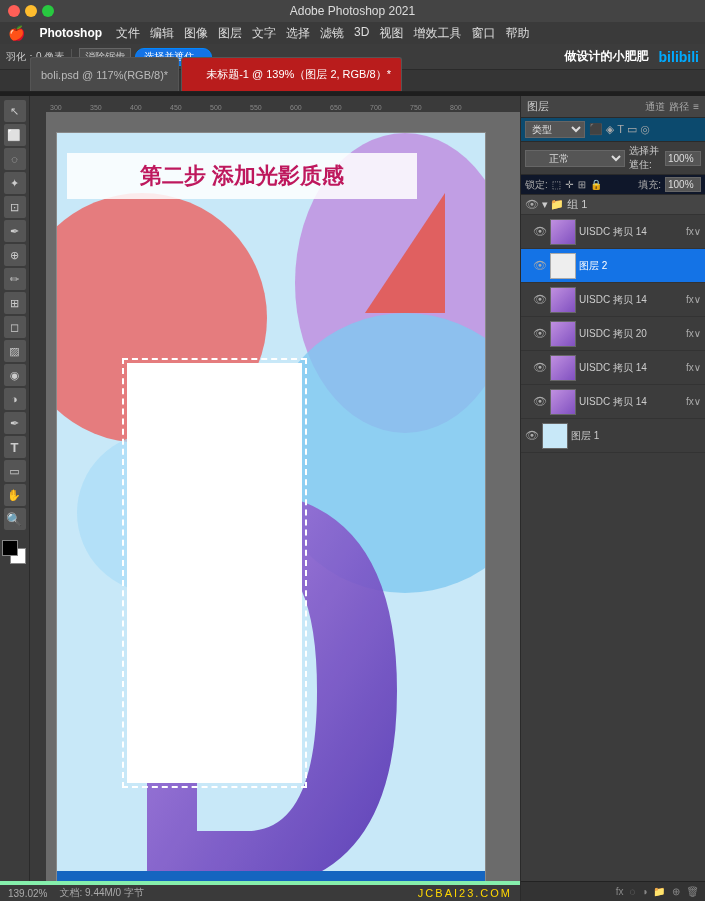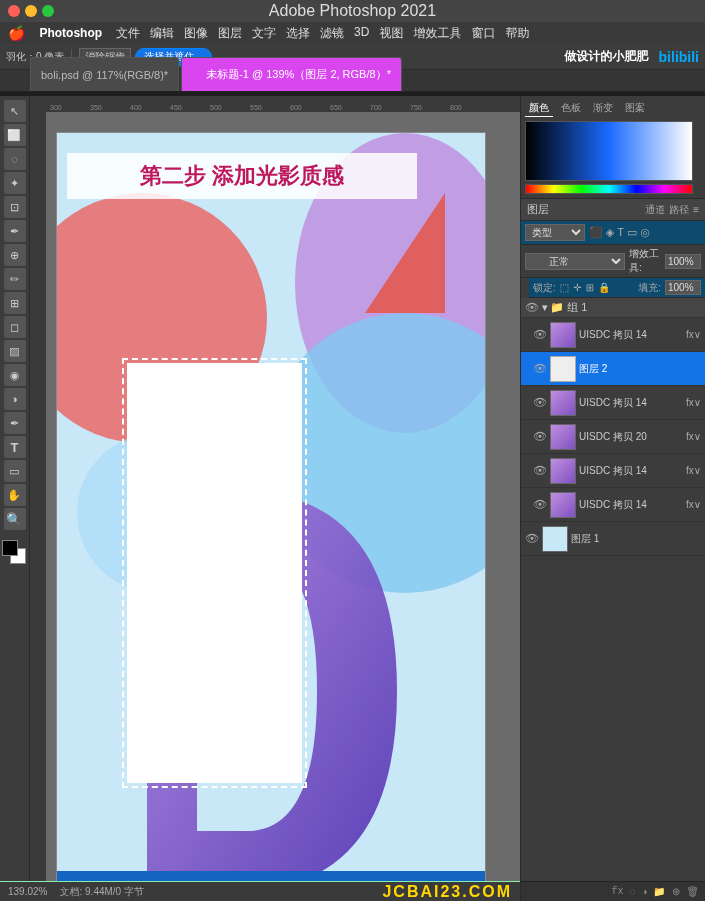--- a/index.html
+++ b/index.html
@@ -29,21 +29,21 @@
       width: 705px; height: 22px; background: #353535;
       display: flex; align-items: flex-end; padding: 0 30px; gap: 2px;
       border-bottom: 1px solid #222;
     }
     .tab {
       height: 34px; background: #4a4a4a; color: #bbb;
       font-size: 11px; padding: 0 10px; display: flex; align-items: center;
       border: 1px solid #555; border-bottom: none; border-radius: 3px 3px 0 0;
       cursor: pointer;
     }
-    .tab.active { background: #d946ef; color: #fff; padding-left: 24px; }
+    .tab.active { background: #b91c1c; color: #fff; padding-left: 24px; }
 
     
     #left-panel {
       position: absolute; top: 96px; left: 0; bottom: 20px; width: 30px;
       background: #3c3c3c; border-right: 1px solid #2a2a2a;
       display: flex; flex-direction: column; align-items: center; padding-top: 4px; gap: 2px;
     }
     .tool-icon {
       width: 22px; height: 22px; background: #555; border-radius: 2px;
       display: flex; align-items: center; justify-content: center;
@@ -190,22 +190,22 @@
       background: #555; color: #ddd; border: 1px solid #666;
       font-size: 10px; padding: 1px 19px; flex: 1;
     }
     .blend-row .opacity-ctrl {
       display: flex; align-items: center; gap: 2px; font-size: 10px; color: #ccc;
     }
 
     
     .lock-row {
       display: flex; align-items: center; padding: 2px 4px; gap: 4px;
-      background: #0c4a6e; border-bottom: 1px solid #2a2a2a;
-      font-size: 10px; color: #aaa; margin-left: 8px;
+      background: #0f172a; border-bottom: 1px solid #2a2a2a;
+      font-size: 10px; color: #aaa;
     }
     .lock-icon { cursor: pointer; }
 
     
     #layer-list { flex: 1; overflow-y: auto; background: #3c3c3c; }
     .layer-group-header {
       display: flex; align-items: center; padding: 2px 4px; gap: 3px;
       background: #454545; border-bottom: 1px solid #333; cursor: pointer;
       font-size: 11px; color: #ccc;
     }
@@ -220,37 +220,37 @@
     .layer-thumbnail {
       width: 26px; height: 26px; background: #888; border: 1px solid #666; flex-shrink: 0;
     }
     .layer-name { font-size: 10px; color: #ccc; flex: 1; overflow: hidden; white-space: nowrap; text-overflow: ellipsis; }
     .layer-fx { font-size: 10px; color: #aaa; cursor: pointer; }
     .layer-indent { padding-left: 12px; }
 
     
     #status-bar {
       position: absolute; bottom: 0; left: 0; right: 185px; height: 20px;
-      background: #3a3a3a; border-top: 1px solid #86efac;
+      background: #3a3a3a; border-top: 4px solid #86efac;
       display: flex; align-items: center; padding: 0 8px;
       font-size: 10px; color: #aaa; gap: 12px;
     }
 
     
     #right-panel-bottom {
       height: 20px; background: #333; border-top: 1px solid #222;
       display: flex; align-items: center; justify-content: flex-end; padding-right: 6px;
       font-size: 10px; color: #888; gap: 6px;
     }
 
     
     #title-bar {
       width: 705px; height: 22px; background: #444;
       display: flex; align-items: center; justify-content: center;
-      font-size: 16px; color: #ddd; position: relative;
+      font-size: 12px; color: #ddd; position: relative;
     }
     #title-bar .traffic-lights {
       position: absolute; left: 8px; display: flex; gap: 5px; align-items: center;
     }
     .tl-red { width: 12px; height: 12px; background: #ff5f57; border-radius: 50%; }
     .tl-yellow { width: 12px; height: 12px; background: #ffbd2e; border-radius: 50%; }
     .tl-green { width: 12px; height: 12px; background: #28c940; border-radius: 50%; }
 
     
     .art-bg {
@@ -399,30 +399,20 @@
 
       <div id="bottom-banner">
         
       </div>
     </div>
   </div>
 </div>
 
 <div id="right-panel">
 
-  <div id="color-picker">
-    <div class="color-tabs">
-      <span class="color-tab active">颜色</span>
-      <span class="color-tab">色板</span>
-      <span class="color-tab">渐变</span>
-      <span class="color-tab">图案</span>
-    </div>
-    <div class="color-gradient"></div>
-    <div class="spectrum-bar"></div>
-  </div>
 
   <div class="panel-header">
     <span class="panel-title">图层</span>
     <span class="panel-icon">通道</span>
     <span class="panel-icon">路径</span>
     <span class="panel-icon">≡</span>
   </div>
 
   <div class="layer-filters">
     <select>
@@ -439,21 +429,21 @@
     </div>
   </div>
 
   <div class="blend-row">
     <select>
       <option>正常</option>
       <option>溶解</option>
       <option>正片叠底</option>
     </select>
     <div class="opacity-ctrl">
-      <span>增效工具:</span>
+      <span>选择并遮住:</span>
       <input type="text" value="100%" style="width: 36px; background: rgb(85, 85, 85); border: 1px solid rgb(102, 102, 102); color: rgb(221, 221, 221); font-size: 10px; padding: 1px 2px;">
     </div>
   </div>
 
   <div class="lock-row">
     <span>锁定:</span>
     <span class="lock-icon">⬚</span>
     <span class="lock-icon">✛</span>
     <span class="lock-icon">⊞</span>
     <span class="lock-icon">🔒</span>
@@ -515,27 +505,27 @@
 
     <div class="layer-item">
       <span class="layer-eye">👁</span>
       <div class="layer-thumbnail" style="background:#c8e8f8;"></div>
       <span class="layer-name">图层 1</span>
       <span class="layer-fx"></span>
     </div>
   </div>
 
   <div id="right-panel-bottom">
-    <span style="cursor:pointer;font-family:Liberation Mono, monospace;">fx</span>
+    <span style="cursor:pointer;">fx</span>
     <span style="cursor:pointer;">◌</span>
     <span style="cursor:pointer;">◑</span>
     <span style="cursor:pointer;">📁</span>
     <span style="cursor:pointer;">⊕</span>
     <span style="cursor:pointer;">🗑</span>
   </div>
 </div>
 
 <div id="status-bar">
   <span>139.02%</span>
   <span>文档: 9.44M/0 字节</span>
   <div style="flex:1;"></div>
-  <span style="color:#FFD700;font-weight:bold;font-size:16px;letter-spacing:2px;">JCBAI23.COM</span>
+  <span style="color:#FFD700;font-weight:normal;font-size:11px;letter-spacing:2px;">JCBAI23.COM</span>
 </div>
 
 </body></html>

